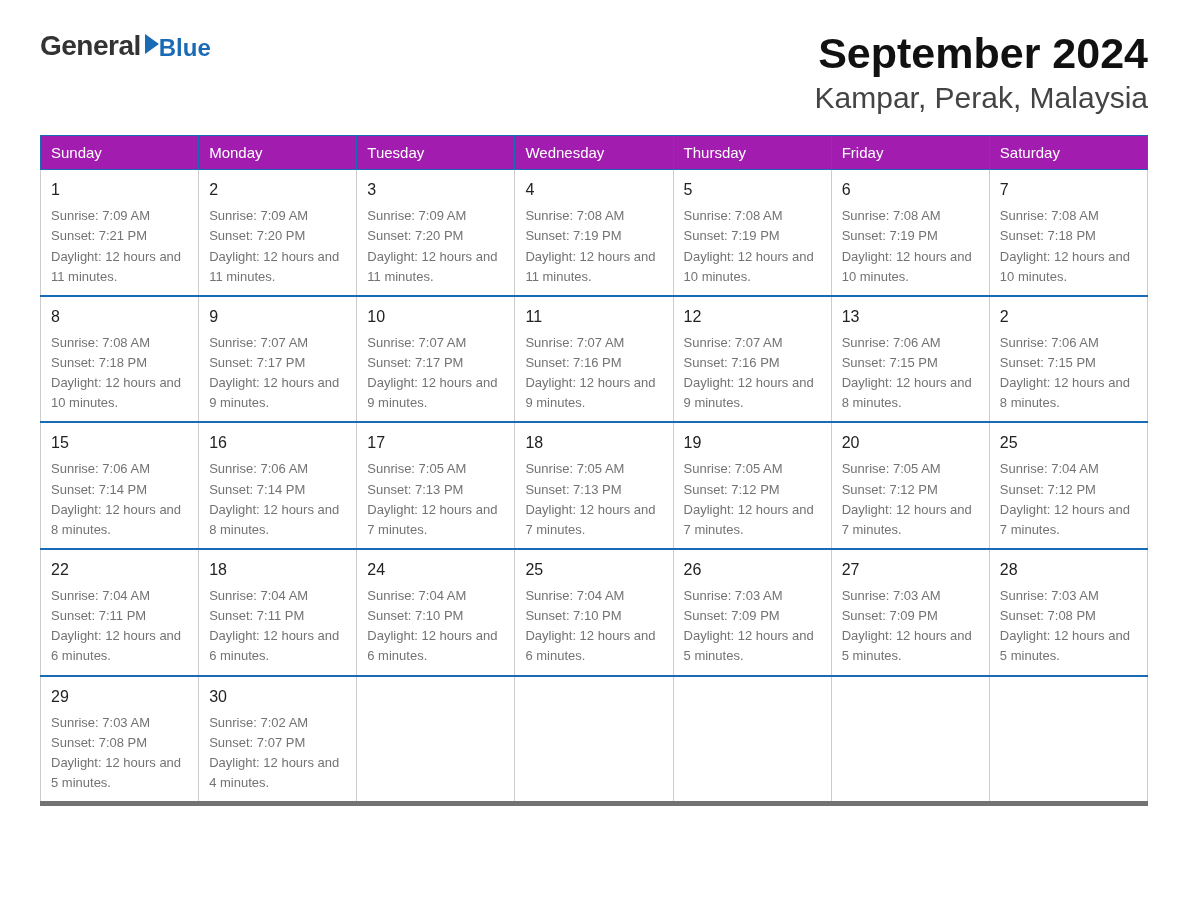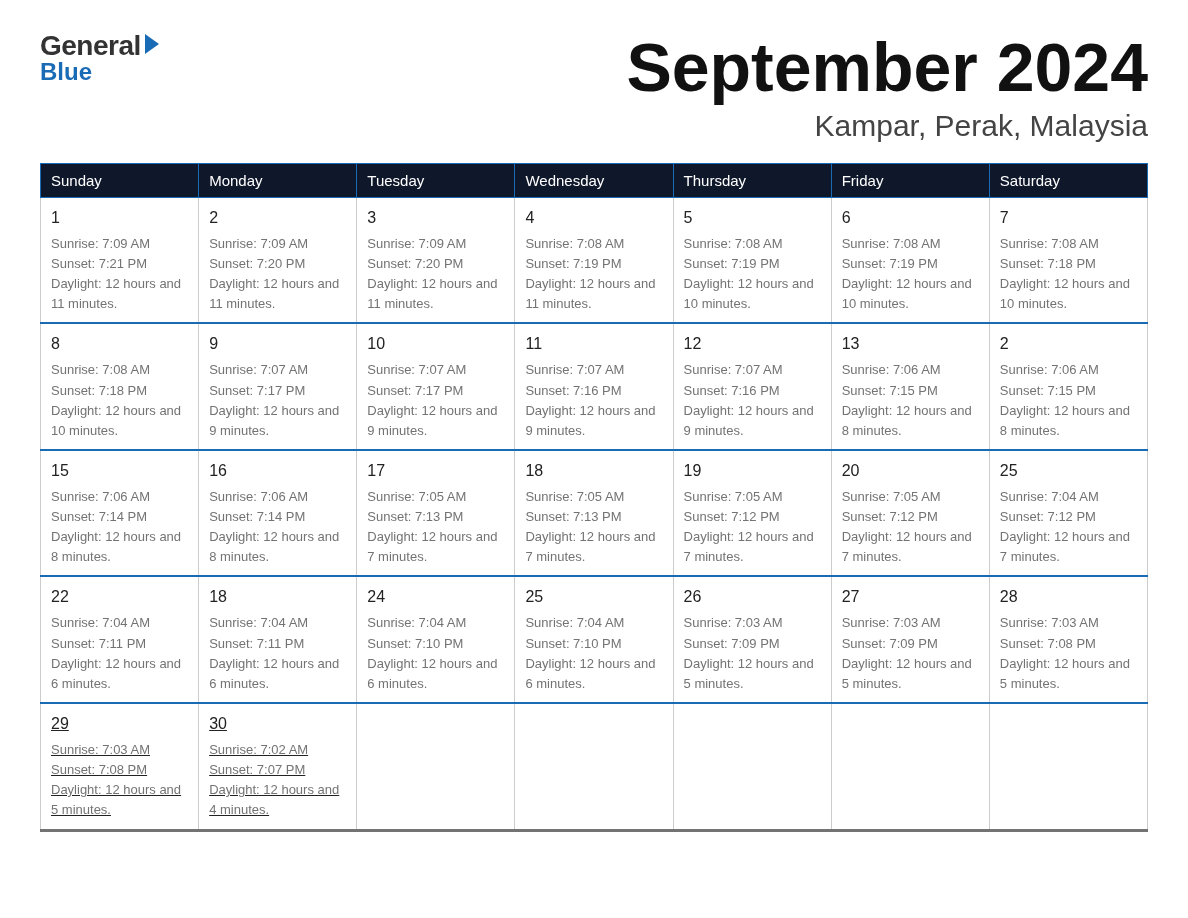--- a/index.html
+++ b/index.html
@@ -11,22 +11,22 @@
       min-height: 918px;
     }
     .header {
       display: flex;
       justify-content: space-between;
       align-items: flex-start;
       margin-bottom: 20px;
     }
     .logo {
       display: flex;
-      flex-direction: column;
-      align-items: flex-start;
+      flex-direction: row;
+      align-items: flex-end;
     }
     .logo-top {
       display: flex;
       align-items: center;
     }
     .logo-general {
       font-size: 28px;
       font-weight: bold;
       color: #333;
       letter-spacing: -0.5px;
@@ -43,58 +43,57 @@
     .logo-blue {
       font-size: 24px;
       font-weight: bold;
       color: #1a6bb5;
       margin-top: -4px;
     }
     .title-section {
       text-align: right;
     }
     .month-title {
-      font-size: 68px;
+      font-size: 43px;
       font-weight: bold;
       color: #111;
       line-height: 1.1;
       margin-left: 32px;
     }
     .location {
       font-size: 30px;
       color: #444;
       margin-top: 4px;
     }
     .calendar {
       width: 100%;
       border-collapse: collapse;
       border: 1px solid #999;
     }
     .calendar th {
-      background-color: #0f172a;
+      background-color: #a21caf;
       color: #fff;
       font-size: 15px;
       font-weight: normal;
       padding: 8px 10px;
       text-align: left;
       border: 1px solid #1a6bb5;
     }
     .calendar td {
       vertical-align: top;
       padding: 8px 10px;
       border: 1px solid #ccc;
       border-bottom: 2px solid #1a6bb5;
       width: 14.28%;
       font-size: 13px;
       color: #222;
       line-height: 1.5;
     }
     .calendar tr:last-child td {
-      border-bottom: 3px solid #737373;
-      text-decoration: underline;
+      border-bottom: 5px solid #737373;
     }
     .day-num {
       font-size: 16px;
       font-weight: normal;
       display: block;
       margin-bottom: 4px;
     }
     .cell-content {
       font-size: 13px;
       line-height: 1.55;

